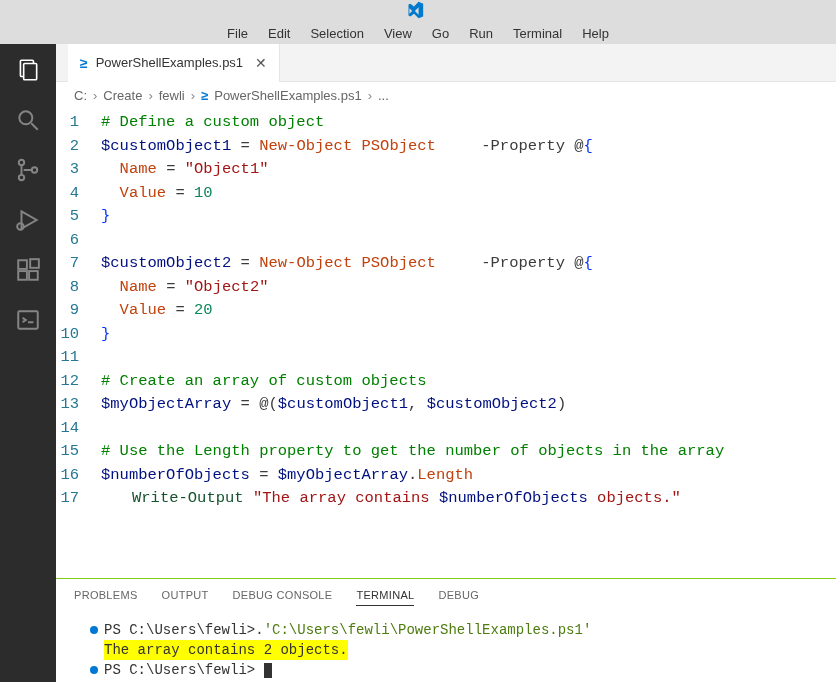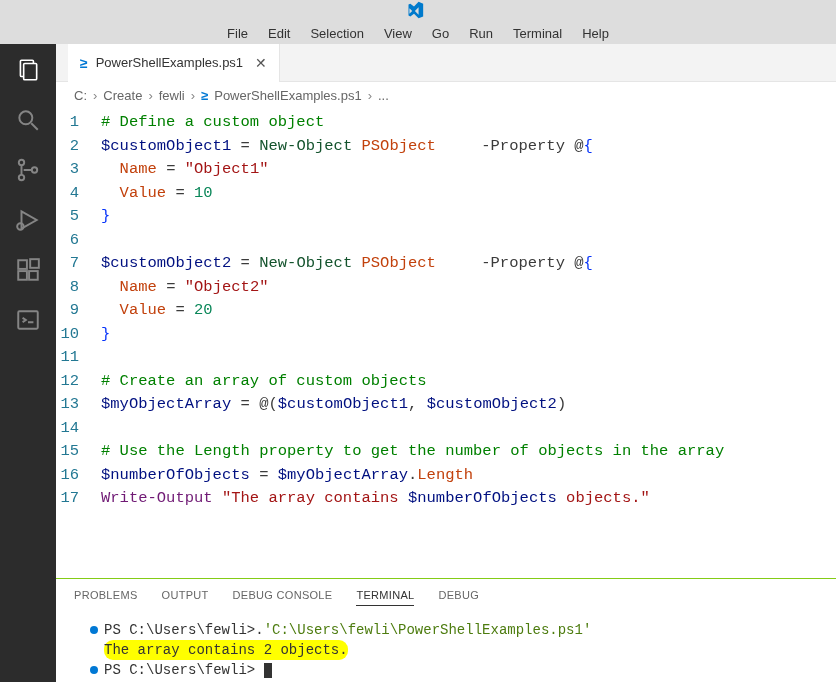--- a/index.html
+++ b/index.html
@@ -120,27 +120,27 @@
       width: 45px;
       text-align: right;
       padding-right: 22px;
       color: #237893;
       user-select: none;
     }
     .code { }
     .comment { color: #008000; }
     .var { color: #001080; }
     .oper { color: #3b3b3b; }
-    .fn { color: #14532d; }
+    .fn { color: #c2410c; }
     .param { color: #c2410c; }
     .num { color: #098658; }
     .str { color: #a31515; }
     .brace { color: #0431FA; }
     .dashparam { color: #3b3b3b; margin-left: 36px; }
-    .write { color: #701a75; }
+    .write { color: #14532d; margin-left: 31px; }
     .panel {
       border-top: 1px solid #84cc16;
       background: #fff;
     }
     .panel-tabs {
       display: flex;
       gap: 24px;
       padding: 10px 18px;
       font-size: 11px;
       color: #666;
@@ -150,21 +150,21 @@
     .panel-tab.active { color: #333; border-bottom: 1px solid #333; }
     .terminal {
       font-family: Consolas, "Courier New", monospace;
       font-size: 14px;
       line-height: 20px;
       padding: 4px 18px 10px 34px;
     }
     .term-line { display: flex; align-items: center; }
     .bullet { width: 8px; height: 8px; border-radius: 50%; background: #0078d4; margin-right: 6px; }
     .term-path { color: #4d7c0f; }
-    .term-yellow { background: #ffff00; color: #333; border-radius: 9px; }
+    .term-yellow { background: #ffff00; color: #333; }
     .term-cursor { display: inline-block; width: 8px; height: 15px; background: #333; vertical-align: middle;}
     .term-plain { color: #333; }
   </style>
 </head>
 <body>
 
 <div class="titlebar">
   <div class="vscode-logo">
     <svg viewBox="0 0 24 24" width="22" height="22">
         <path fill="#007ACC" d="M17 2l-5 5-4-3-2 1v12l2 1 4-3 5 5 5-2V4l-5-2zM7 15V9l3 3-3 3zm10 1l-4-4 4-4v8z"></path>

